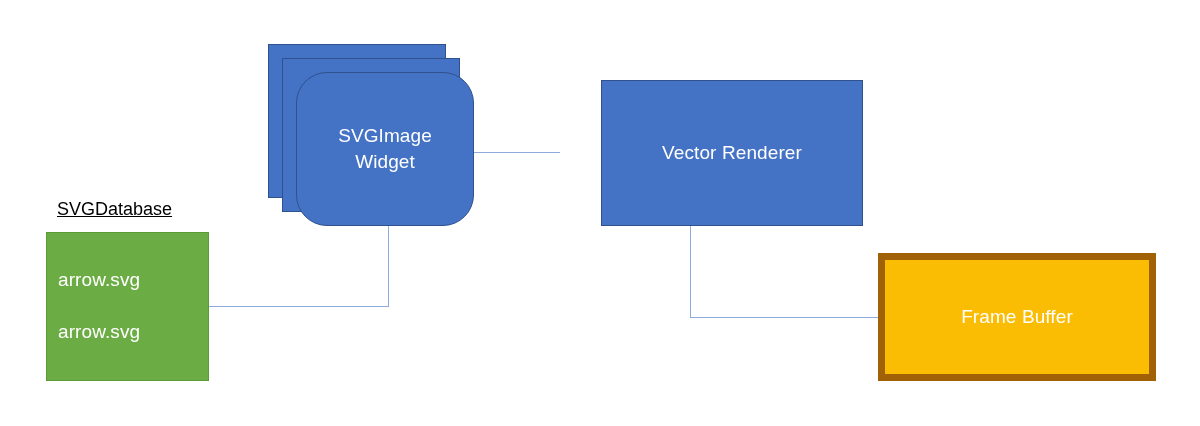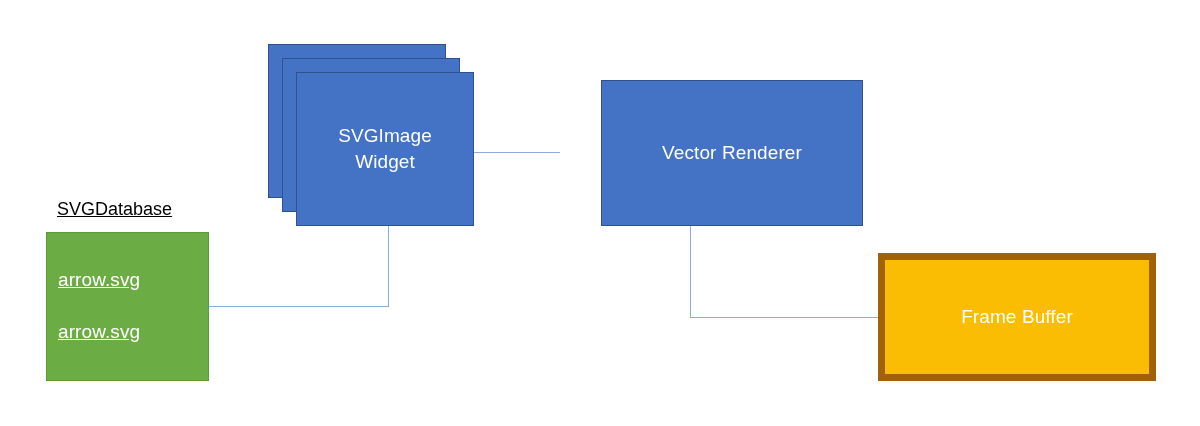--- a/index.html
+++ b/index.html
@@ -49,20 +49,21 @@
     width: 178px;
     height: 154px;
     z-index: 2;
   }
   .stack-front {
     left: 296px;
     top: 72px;
     width: 178px;
     height: 154px;
     z-index: 3;
+    border-radius: 31px;
   }
   
   .node-renderer {
     left: 560px;
     top: 80px;
     width: 262px;
     height: 146px;
     background: #4472C4;
     border: 1px solid #2F528F;
     z-index: 3;
@@ -89,21 +90,20 @@
     display: block;
     padding: 8px 0 0 11px;
     text-align: left;
     z-index: 3;
   }
   .db-line {
     display: block;
     color: #ffffff;
     font-size: 19px;
     line-height: 1.38;
-    text-decoration: underline;
   }
   .caption {
     position: absolute;
     left: 57px;
     top: 199px;
     color: #000000;
     font-size: 18px;
     line-height: 1.2;
     white-space: nowrap;
     z-index: 4;

